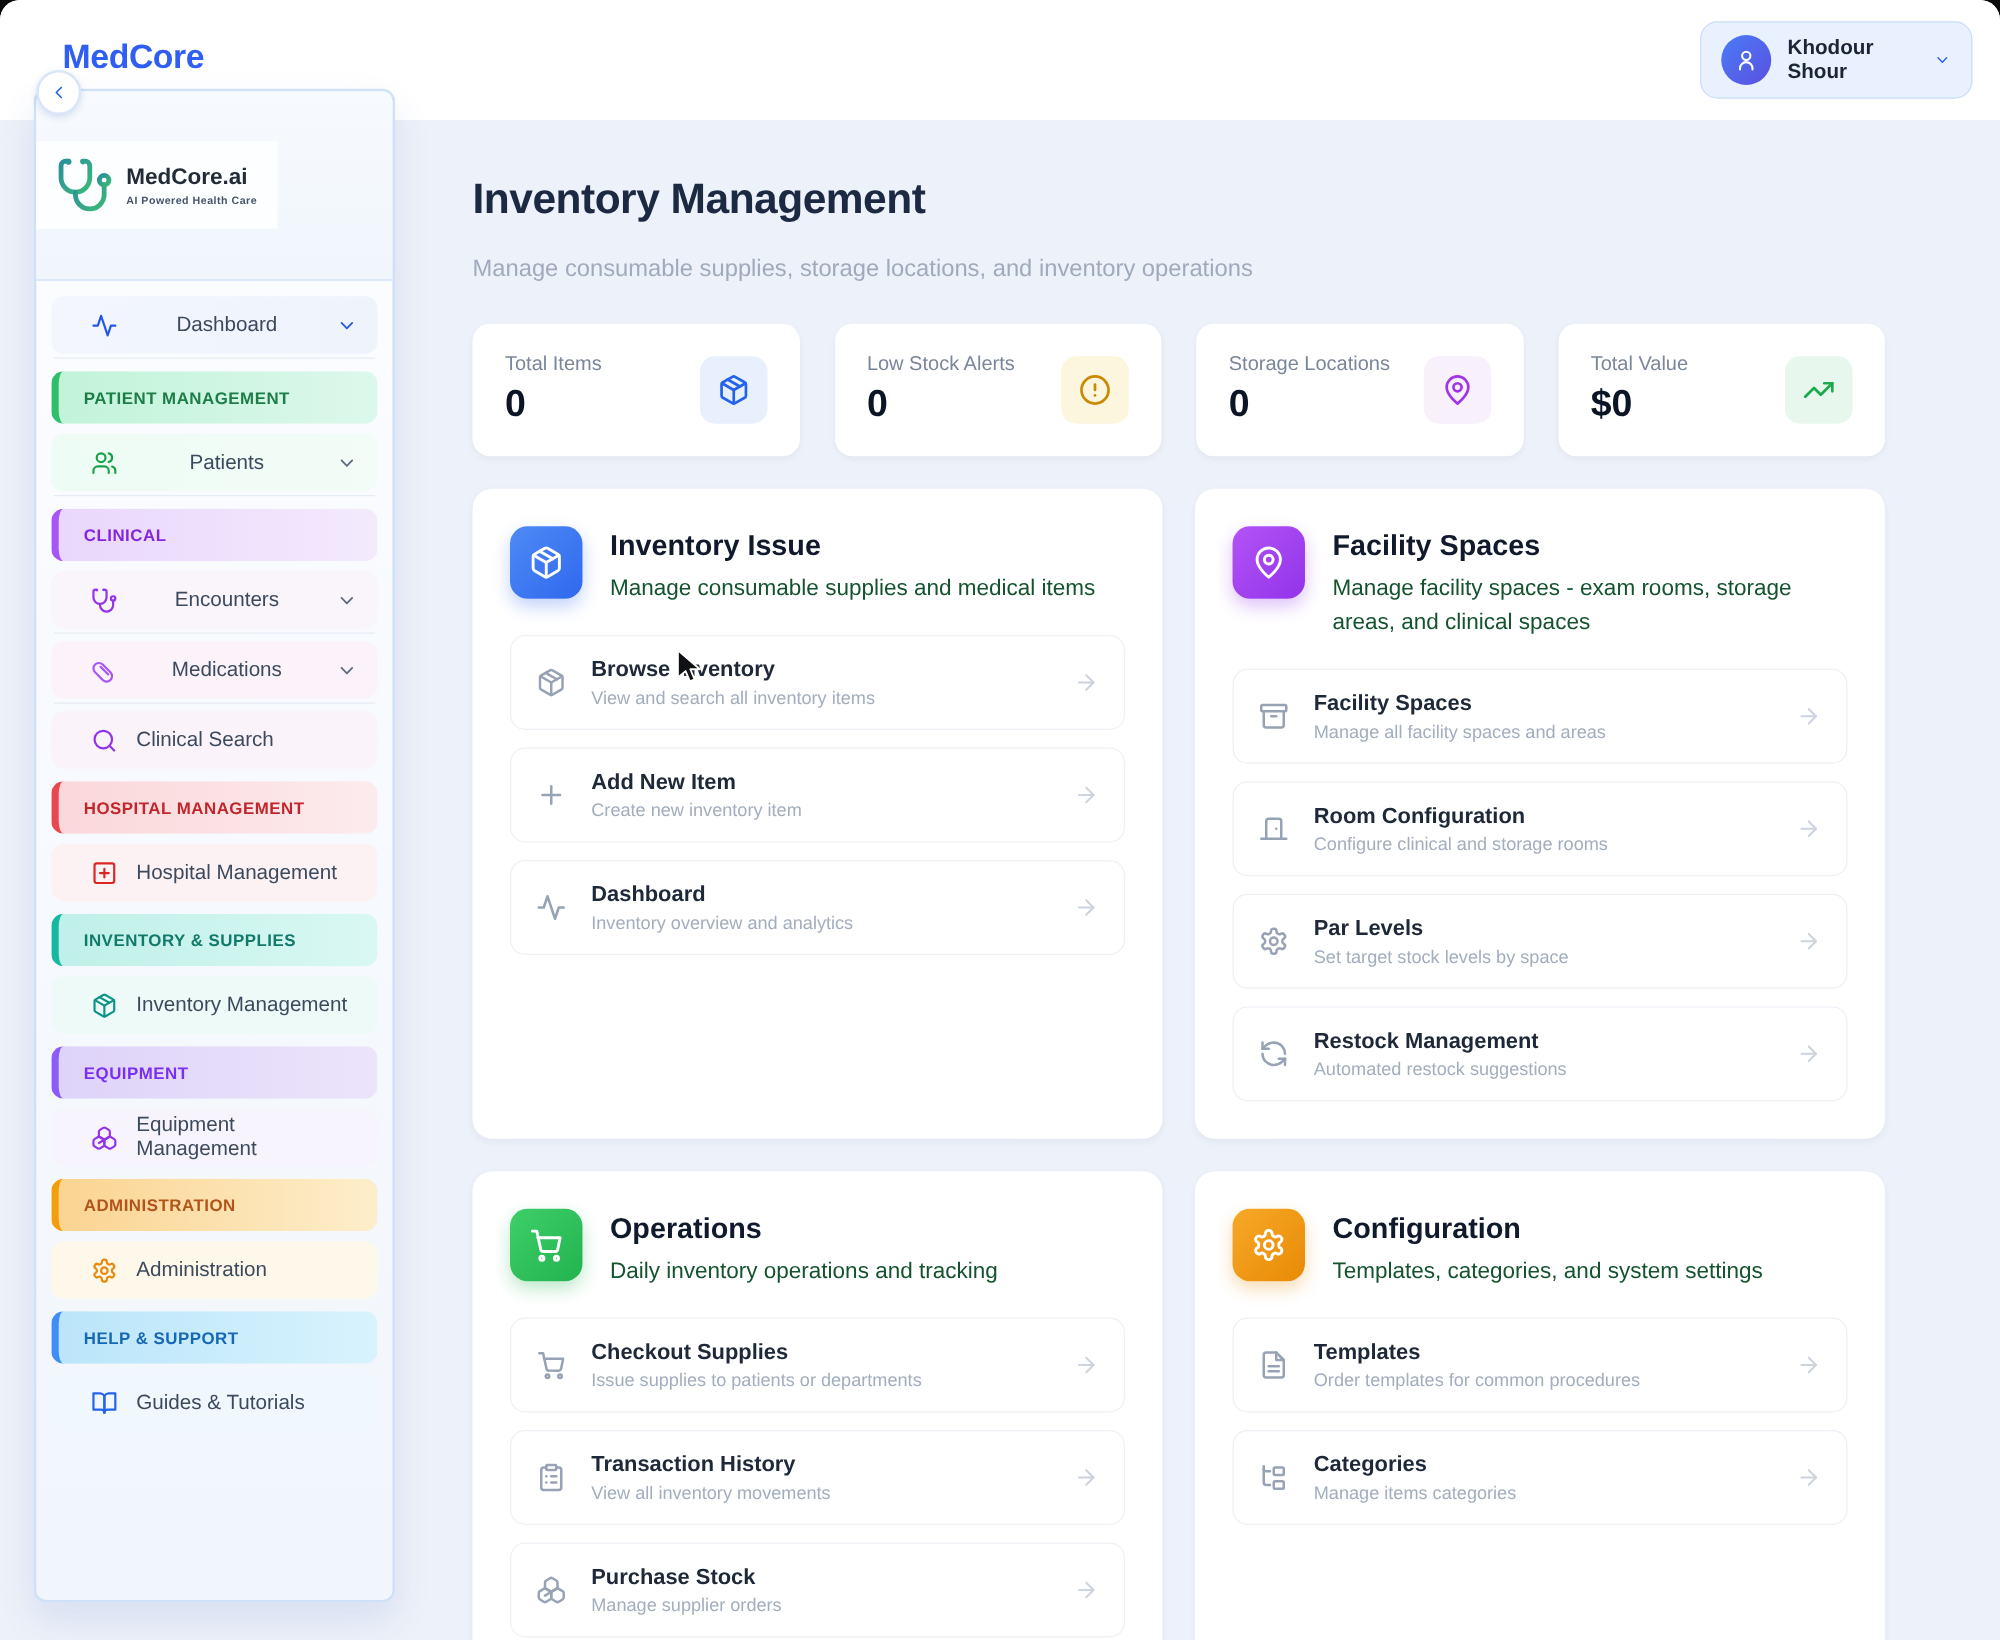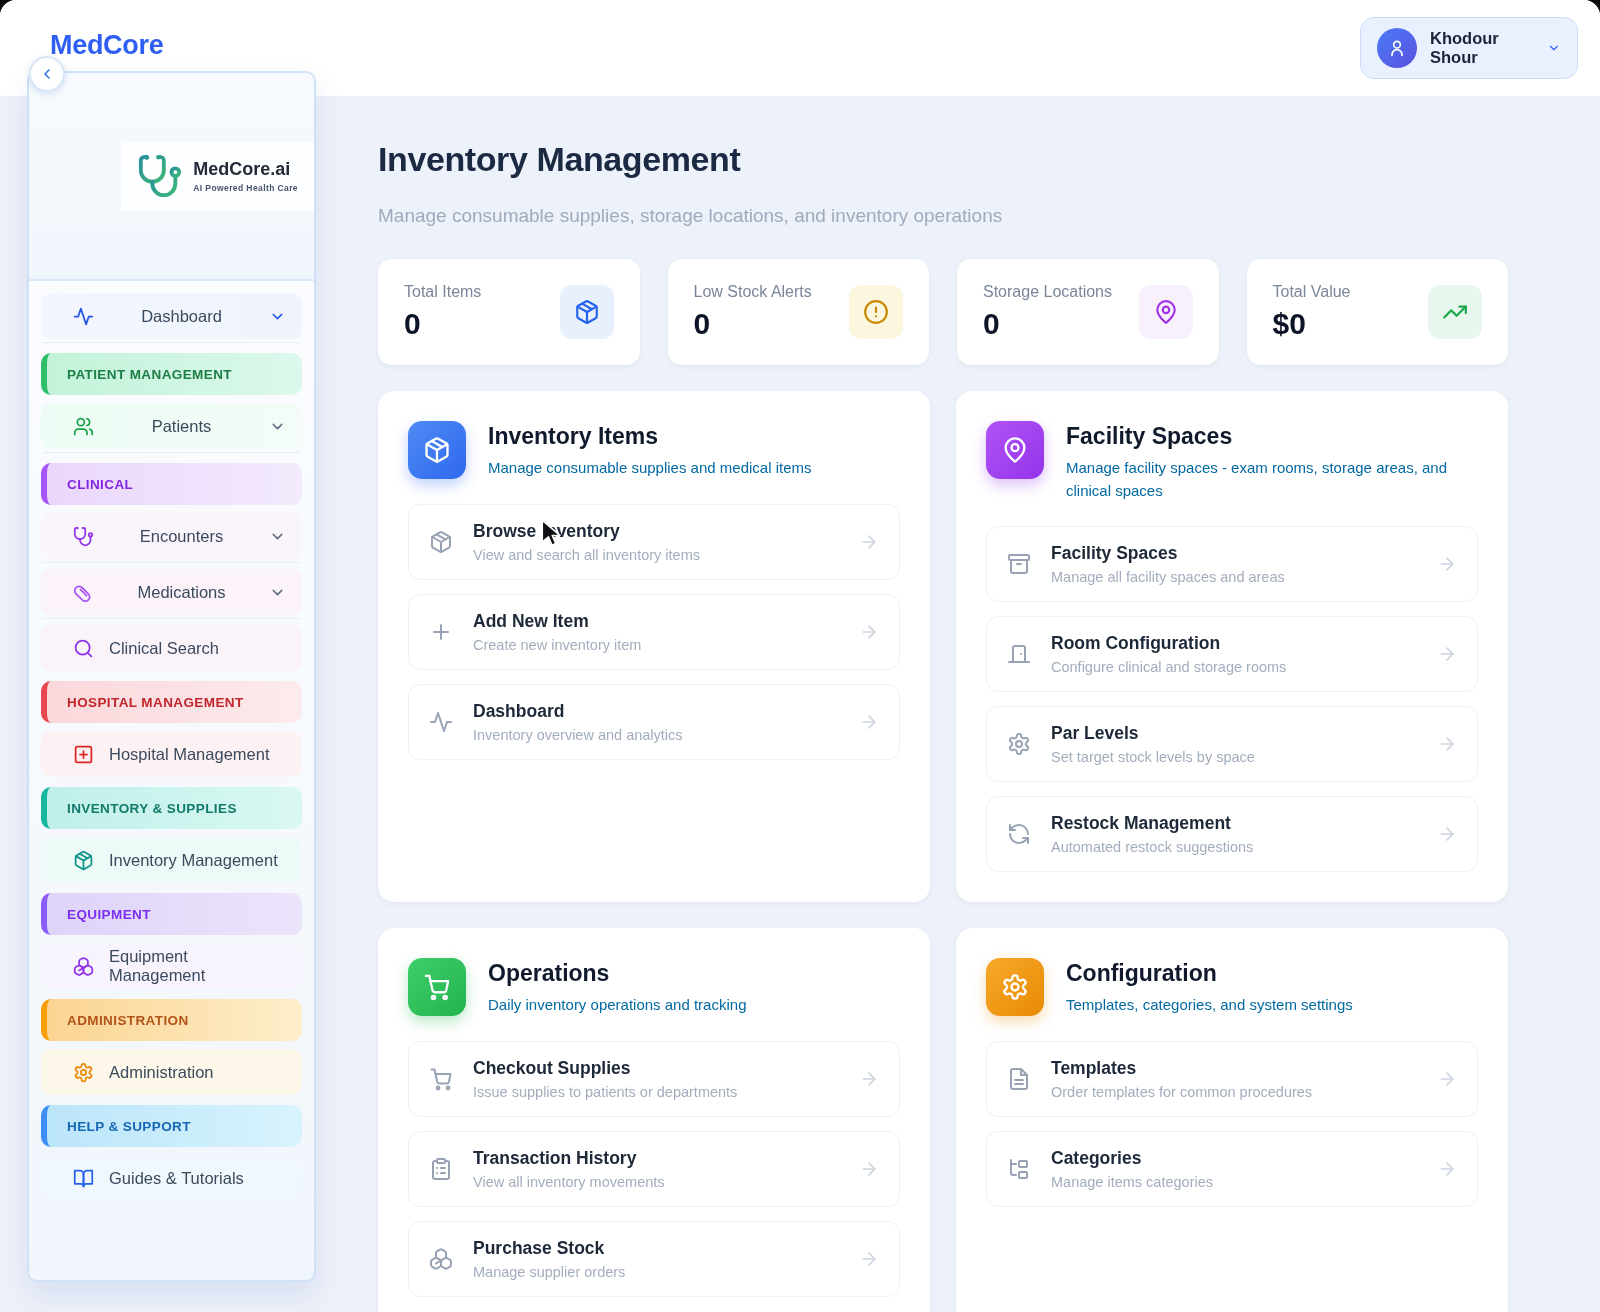--- a/index.html
+++ b/index.html
@@ -23,23 +23,23 @@
 
   
   .sidebar { position:absolute; left:27px; top:71px; width:289px; height:1211px;
            background:linear-gradient(180deg,#fcfdff 0%,#f1f6fc 100%);
            border:2px solid #cfe1f6; border-radius:10px;
            box-shadow:0 14px 30px rgba(30,64,175,.10); }
   .collapse-btn { position:absolute; left:29px; top:56px; width:36px; height:36px;
            border-radius:50%; background:#ffffff; border:2px solid #d8e6f8;
            display:flex; align-items:center; justify-content:center; color:#2563eb;
            z-index:6; box-shadow:0 2px 6px rgba(30,64,175,.15); cursor:pointer; }
-  .logo-panel { height:208px; border-bottom:2px solid #d9e8fa; border-radius:8px 8px 0 0;
+  .logo-panel { height:152px; border-bottom:2px solid #d9e8fa; border-radius:8px 8px 0 0;
            background:linear-gradient(180deg,#f7fafe,#f0f6fc);
-           display:flex; align-items:center; justify-content:flex-end; }
+           display:flex; align-items:center; justify-content:flex-start; }
   .logo-card { background:#fdfeff; padding:12px 16px; display:flex; gap:10px; align-items:center; }
   .logo-text .lname { font-size:18px; font-weight:700; color:#222b38; }
   .logo-text .ltag  { font-size:8.5px; letter-spacing:.4px; color:#46546b; margin-top:3px; font-weight:700; }
 
   .nav { padding:12px 12px 0; }
   .nav-item { height:46px; border-radius:10px; display:flex; align-items:center;
            padding:0 16px 0 32px; margin-bottom:3px; cursor:pointer; }
   .nav-item svg { width:21px; height:21px; flex:none; }
   .nav-label { font-size:16.5px; color:#3c4a5e; font-weight:500; }
   .collapsible .nav-label { flex:1; text-align:center; }
@@ -93,21 +93,21 @@
   .card { background:#fff; border-radius:16px; padding:30px; box-shadow:0 2px 6px rgba(23,43,77,.05); }
   .card-head { display:flex; gap:22px; }
   .card-ic { width:58px; height:58px; border-radius:14px; flex:none; color:#fff;
           display:flex; align-items:center; justify-content:center; }
   .card-ic svg { width:28px; height:28px; }
   .ci-blue   { background:linear-gradient(135deg,#4e8bf5,#2f68ee); box-shadow:0 6px 14px rgba(47,104,238,.30); }
   .ci-purple { background:linear-gradient(135deg,#b254f6,#9333ea); box-shadow:0 6px 14px rgba(147,51,234,.30); }
   .ci-green  { background:linear-gradient(135deg,#3ecf6b,#22b24e); box-shadow:0 6px 14px rgba(34,178,78,.30); }
   .ci-orange { background:linear-gradient(135deg,#f7a928,#e88a06); box-shadow:0 6px 14px rgba(232,138,6,.30); }
   .card-title { font-size:23px; font-weight:700; color:#101a2c; margin-top:2px; }
-  .card-sub { font-size:15px; color:#0369a1; margin-top:7px; line-height:1.5; max-width:440px; }
+  .card-sub { font-size:18px; color:#14532d; margin-top:7px; line-height:1.5; max-width:440px; }
   .card-list { margin-top:24px; display:flex; flex-direction:column; gap:14px; }
   .litem { border:1px solid #edf0f5; border-radius:12px; padding:16px 20px;
           display:flex; align-items:center; gap:20px; cursor:pointer; }
   .litem .lic { color:#97a3b4; width:24px; height:24px; flex:none; }
   .li-title { font-size:17.5px; font-weight:600; color:#1d2838; }
   .li-desc { font-size:14.5px; color:#a2adbd; margin-top:5px; }
   .li-arrow { margin-left:auto; color:#ccd4df; width:20px; height:20px; flex:none; }
 
   .cursor { position:absolute; left:538px; top:519px; z-index:20; pointer-events:none; }
 
@@ -364,21 +364,21 @@
         <div class="card-head">
           <div class="card-ic ci-blue">
             <svg class="ic" viewBox="0 0 24 24">
                 <path d="m7.5 4.27 9 5.15"></path>
                 <path d="M21 8a2 2 0 0 0-1-1.73l-7-4a2 2 0 0 0-2 0l-7 4A2 2 0 0 0 3 8v8a2 2 0 0 0 1 1.73l7 4a2 2 0 0 0 2 0l7-4A2 2 0 0 0 21 16Z"></path>
                 <path d="m3.3 7 8.7 5 8.7-5"></path>
                 <path d="M12 22V12"></path>
               </svg>
           </div>
           <div>
-            <div class="card-title">Inventory Items</div>
+            <div class="card-title">Inventory Issue</div>
             <div class="card-sub">Manage consumable supplies and medical items</div>
           </div>
         </div>
         <div class="card-list">
           <div class="litem">
             <svg class="ic lic" viewBox="0 0 24 24">
                 <path d="m7.5 4.27 9 5.15"></path>
                 <path d="M21 8a2 2 0 0 0-1-1.73l-7-4a2 2 0 0 0-2 0l-7 4A2 2 0 0 0 3 8v8a2 2 0 0 0 1 1.73l7 4a2 2 0 0 0 2 0l7-4A2 2 0 0 0 21 16Z"></path>
                 <path d="m3.3 7 8.7 5 8.7-5"></path>
                 <path d="M12 22V12"></path>

